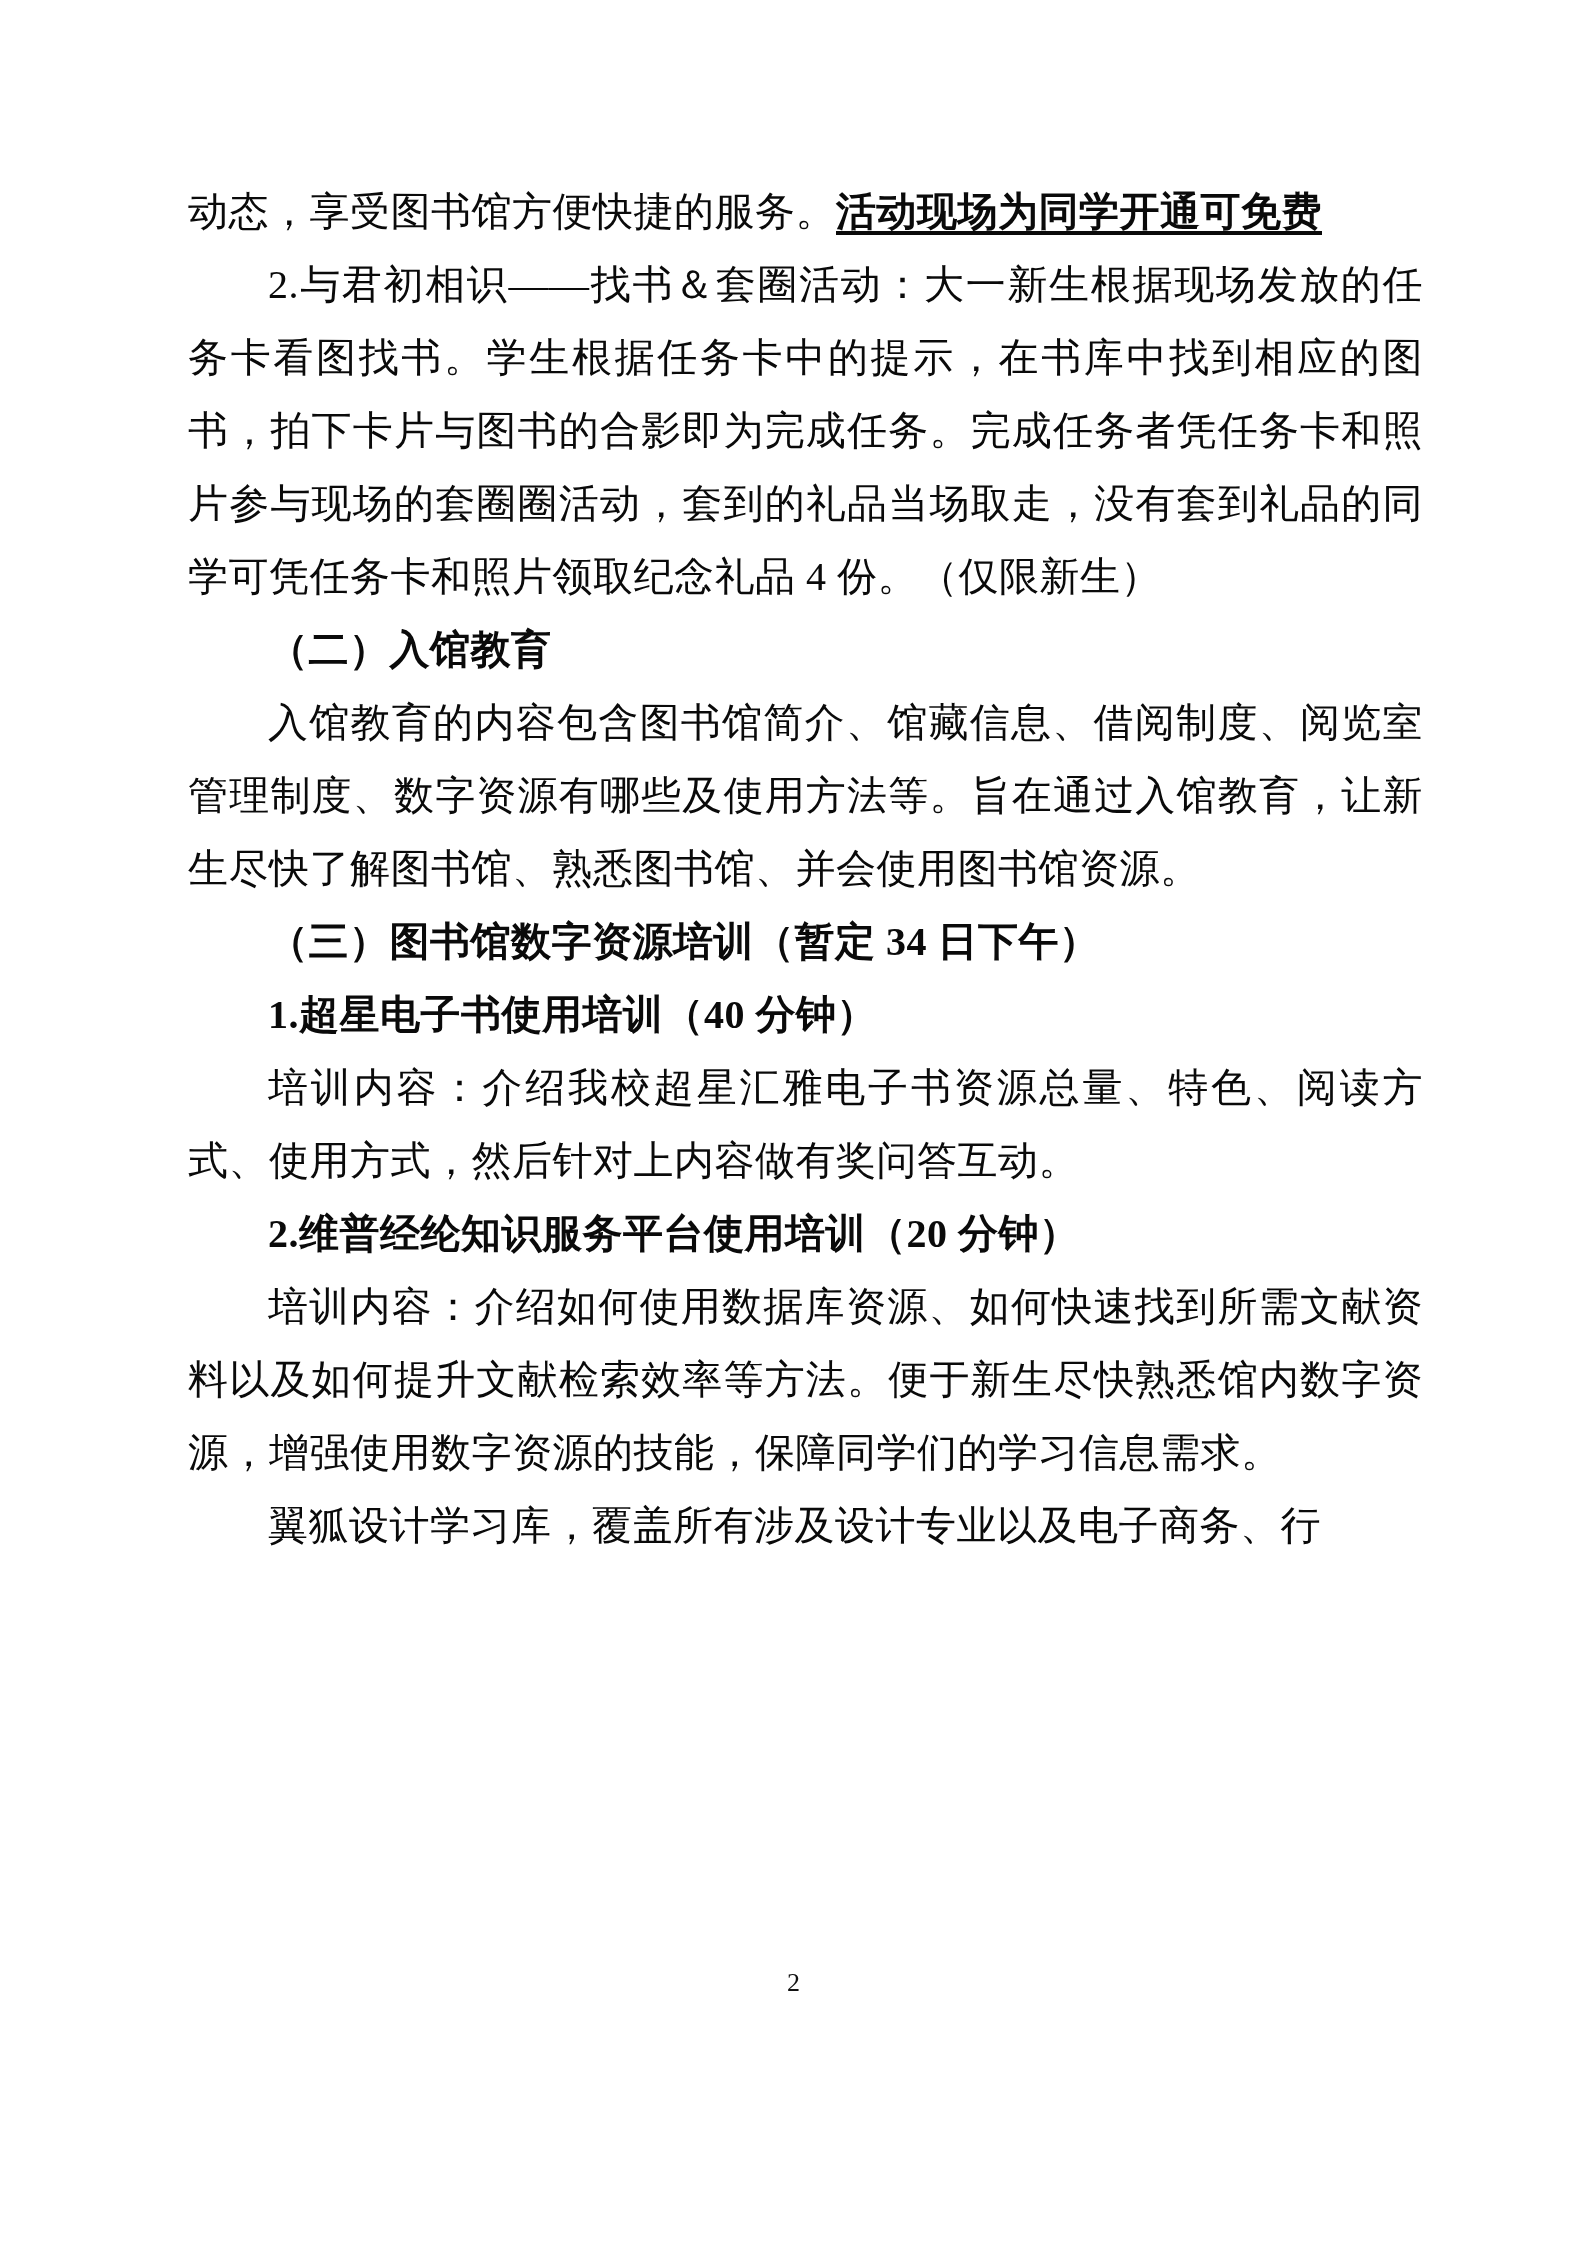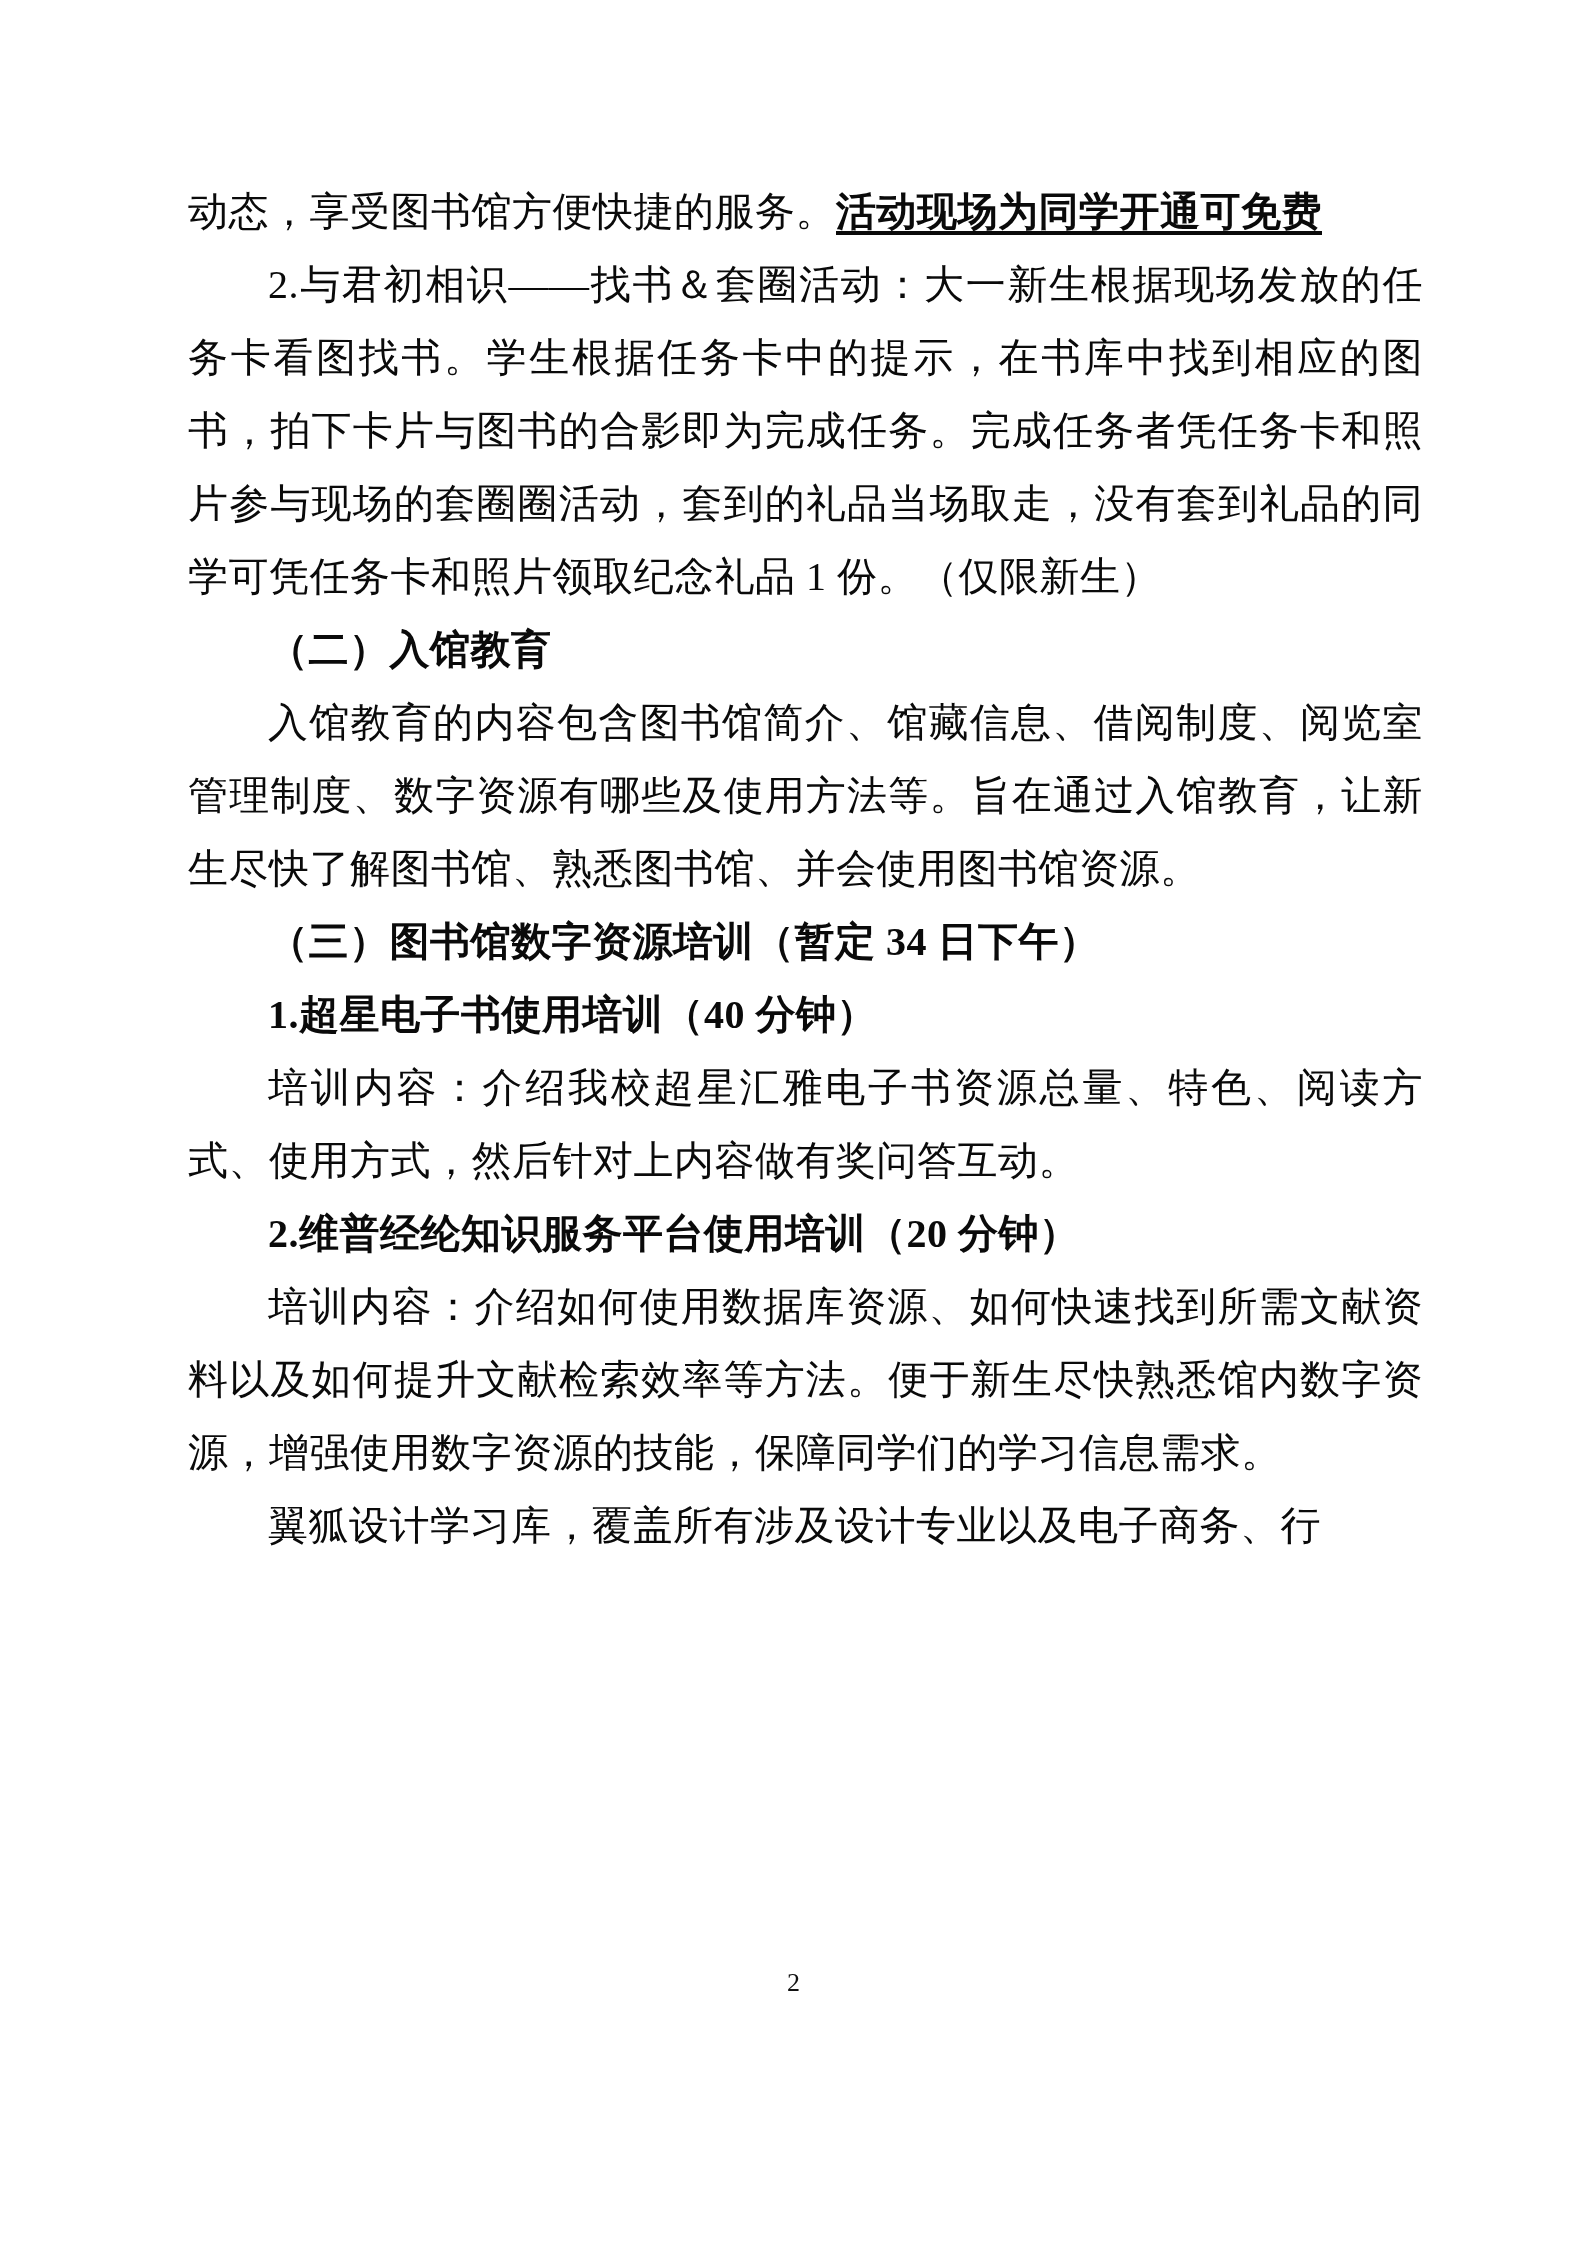--- a/index.html
+++ b/index.html
@@ -53,21 +53,21 @@
     font-family: "Liberation Serif", "DejaVu Serif", serif;
     color: #111;
   }
 </style>
 </head>
 <body>
 
 <div class="page">
   <div class="content" id="body-container">
       <p><span>动态，享受图书馆方便快捷的服务。</span><span class="underline-bold">活动现场为同学开通可免费</span></p>
-      <p class="indent"><span>2.与君初相识——找书＆套圈活动：大一新生根据现场发放的任务卡看图找书。学生根据任务卡中的提示，在书库中找到相应的图书，拍下卡片与图书的合影即为完成任务。完成任务者凭任务卡和照片参与现场的套圈圈活动，套到的礼品当场取走，没有套到礼品的同学可凭任务卡和照片领取纪念礼品 1 份。（仅限新生）</span></p>
+      <p class="indent"><span>2.与君初相识——找书＆套圈活动：大一新生根据现场发放的任务卡看图找书。学生根据任务卡中的提示，在书库中找到相应的图书，拍下卡片与图书的合影即为完成任务。完成任务者凭任务卡和照片参与现场的套圈圈活动，套到的礼品当场取走，没有套到礼品的同学可凭任务卡和照片领取纪念礼品 4 份。（仅限新生）</span></p>
       <p class="indent"><span class="bold">（二）入馆教育</span></p>
       <p class="indent"><span>入馆教育的内容包含图书馆简介、馆藏信息、借阅制度、阅览室管理制度、数字资源有哪些及使用方法等。旨在通过入馆教育，让新生尽快了解图书馆、熟悉图书馆、并会使用图书馆资源。</span></p>
       <p class="indent"><span class="bold">（三）图书馆数字资源培训（暂定 34 日下午）</span></p>
       <p class="indent"><span class="bold">1.超星电子书使用培训（40 分钟）</span></p>
       <p class="indent"><span>培训内容：介绍我校超星汇雅电子书资源总量、特色、阅读方式、使用方式，然后针对上内容做有奖问答互动。</span></p>
       <p class="indent"><span class="bold">2.维普经纶知识服务平台使用培训（20 分钟）</span></p>
       <p class="indent"><span>培训内容：介绍如何使用数据库资源、如何快速找到所需文献资料以及如何提升文献检索效率等方法。便于新生尽快熟悉馆内数字资源，增强使用数字资源的技能，保障同学们的学习信息需求。</span></p>
       <p class="indent"><span>翼狐设计学习库，覆盖所有涉及设计专业以及电子商务、行</span></p>
     </div>
   <div class="page-number">2</div>

